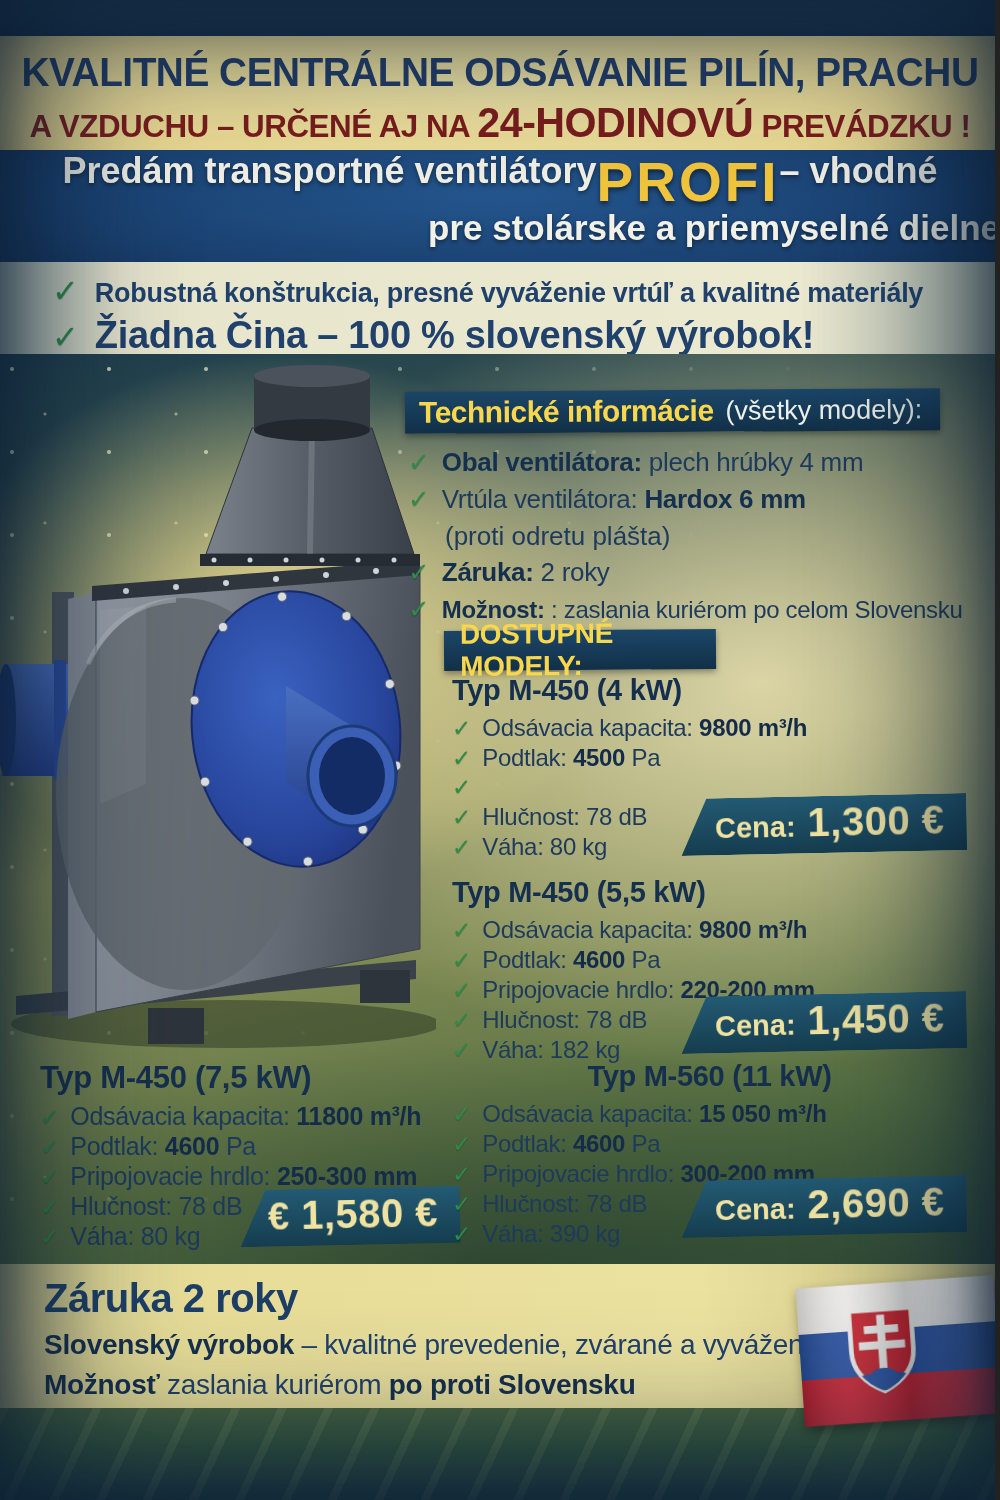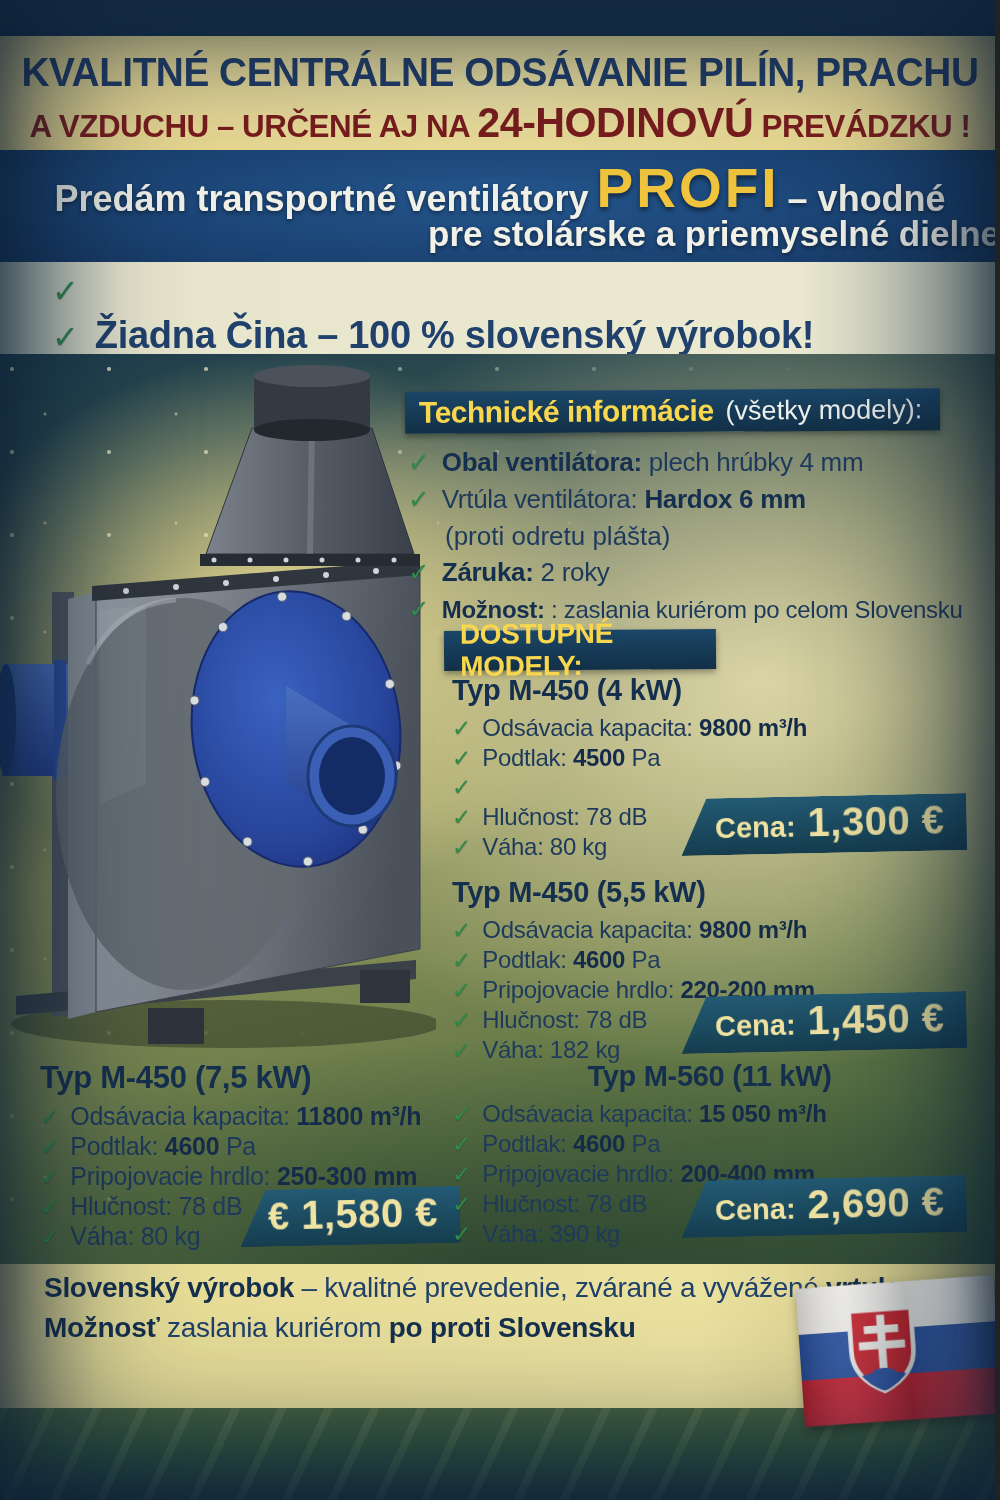--- a/index.html
+++ b/index.html
@@ -17,21 +17,21 @@
     text-align:center;}
   .head-line1{margin-top:14px;font-size:40px;font-weight:700;color:#223d68;
     letter-spacing:-0.5px;transform:scaleX(.97);white-space:nowrap;}
   .head-line2{margin-top:4px;font-size:32px;font-weight:700;color:#7d1c1c;
     letter-spacing:-0.5px;transform:scaleX(.98);white-space:nowrap;}
   .head-line2 .big24{font-size:42px;}
   
   .promo-band{position:absolute;left:0;top:150px;width:1000px;height:112px;
     background:radial-gradient(ellipse 800px 140px at 50% 40%,#24568e 0%,#1a4170 55%,#122c4e 100%);
     text-align:center;color:#f2f1e8;}
-  .promo-line1{margin-top:6px;display:flex;justify-content:center;align-items:flex-end;gap:8px;}
+  .promo-line1{display:flex;justify-content:center;align-items:flex-start;gap:0;}
   .promo-line1 .txt{font-size:36px;font-weight:700;text-shadow:0 2px 4px rgba(0,0,0,.45);}
   .profi{font-size:55px;font-weight:700;color:#f2c53d;letter-spacing:3px;
     text-shadow:0 3px 5px rgba(0,0,0,.5);}
   .promo-line2{font-size:35px;font-weight:700;margin-top:-6px;text-shadow:0 2px 4px rgba(0,0,0,.45);text-align:right;}
   
   .features-band{position:absolute;left:0;top:262px;width:1000px;height:92px;
     background:linear-gradient(90deg,#aebcb4 0%,#e8e5cd 12%,#ece9d1 80%,#b9c2b2 100%);}
   .feature-row{display:flex;align-items:baseline;gap:16px;margin-left:52px;}
   .feature-row.r1{margin-top:10px;}
   .feature-row.r2{margin-top:4px;}
@@ -134,20 +134,21 @@
       <span class="txt">Predám transportné ventilátory</span>
       <span class="profi">PROFI</span>
       <span class="txt">– vhodné</span>
     </div>
     <div class="promo-line2">pre stolárske a priemyselné dielne</div>
   </section>
 
   <section class="features-band">
     <div class="feature-row r1">
       <span class="check">✓</span>
+      <span class="feature-text">Robustná konštrukcia, presné vyváženie vrtúľ a kvalitné materiály</span>
     </div>
     <div class="feature-row r2">
       <span class="check">✓</span>
       <span class="feature-text">Žiadna Čina – 100 % slovenský výrobok!</span>
     </div>
   </section>
 
   <section class="main">
 
     <svg class="fan-photo" viewBox="0 0 440 690" xmlns="http://www.w3.org/2000/svg">
@@ -345,39 +346,40 @@
       <div class="spec">
           <span class="check">✓</span>
           <span class="spec-text"><span>Odsávacia kapacita: </span><b>15 050 m³/h</b><span></span></span>
         </div>
       <div class="spec">
           <span class="check">✓</span>
           <span class="spec-text"><span>Podtlak: </span><b>4600</b><span> Pa</span></span>
         </div>
       <div class="spec">
           <span class="check">✓</span>
-          <span class="spec-text"><span>Pripojovacie hrdlo: </span><b>200-400 mm</b><span></span></span>
+          <span class="spec-text"><span>Pripojovacie hrdlo: </span><b>300-200 mm</b><span></span></span>
         </div>
       <div class="spec">
           <span class="check">✓</span>
           <span class="spec-text"><span>Hlučnost: 78 dB</span><b></b><span></span></span>
         </div>
       <div class="spec">
           <span class="check">✓</span>
           <span class="spec-text"><span>Váha: 390 kg</span><b></b><span></span></span>
         </div>
       <div class="price-badge">
         <span class="price-label">Cena:</span>
         <span class="price-value">2,690 €</span>
       </div>
     </div>
 
   </section>
 
   <footer class="footer-band">
+    <div class="f1">Záruka 2 roky</div>
     <div class="f2"><b>Slovenský výrobok</b><span> – kvalitné prevedenie, zvárané a vyvážené </span><b>vrtule</b></div>
     <div class="f3"><b>Možnosť</b><span> zaslania kuriérom </span><b>po proti Slovensku</b></div>
 
     <svg class="flag" viewBox="0 0 300 210" xmlns="http://www.w3.org/2000/svg">
       <defs>
         <clipPath id="shieldClip">
           <path d="M78 40 h94 v62 q0 40 -47 62 q-47 -22 -47 -62 z"></path>
         </clipPath>
         <linearGradient id="gFold" x1="0" y1="0" x2="1" y2="0">
           <stop offset="0" stop-color="rgba(0,0,0,.18)"></stop>

